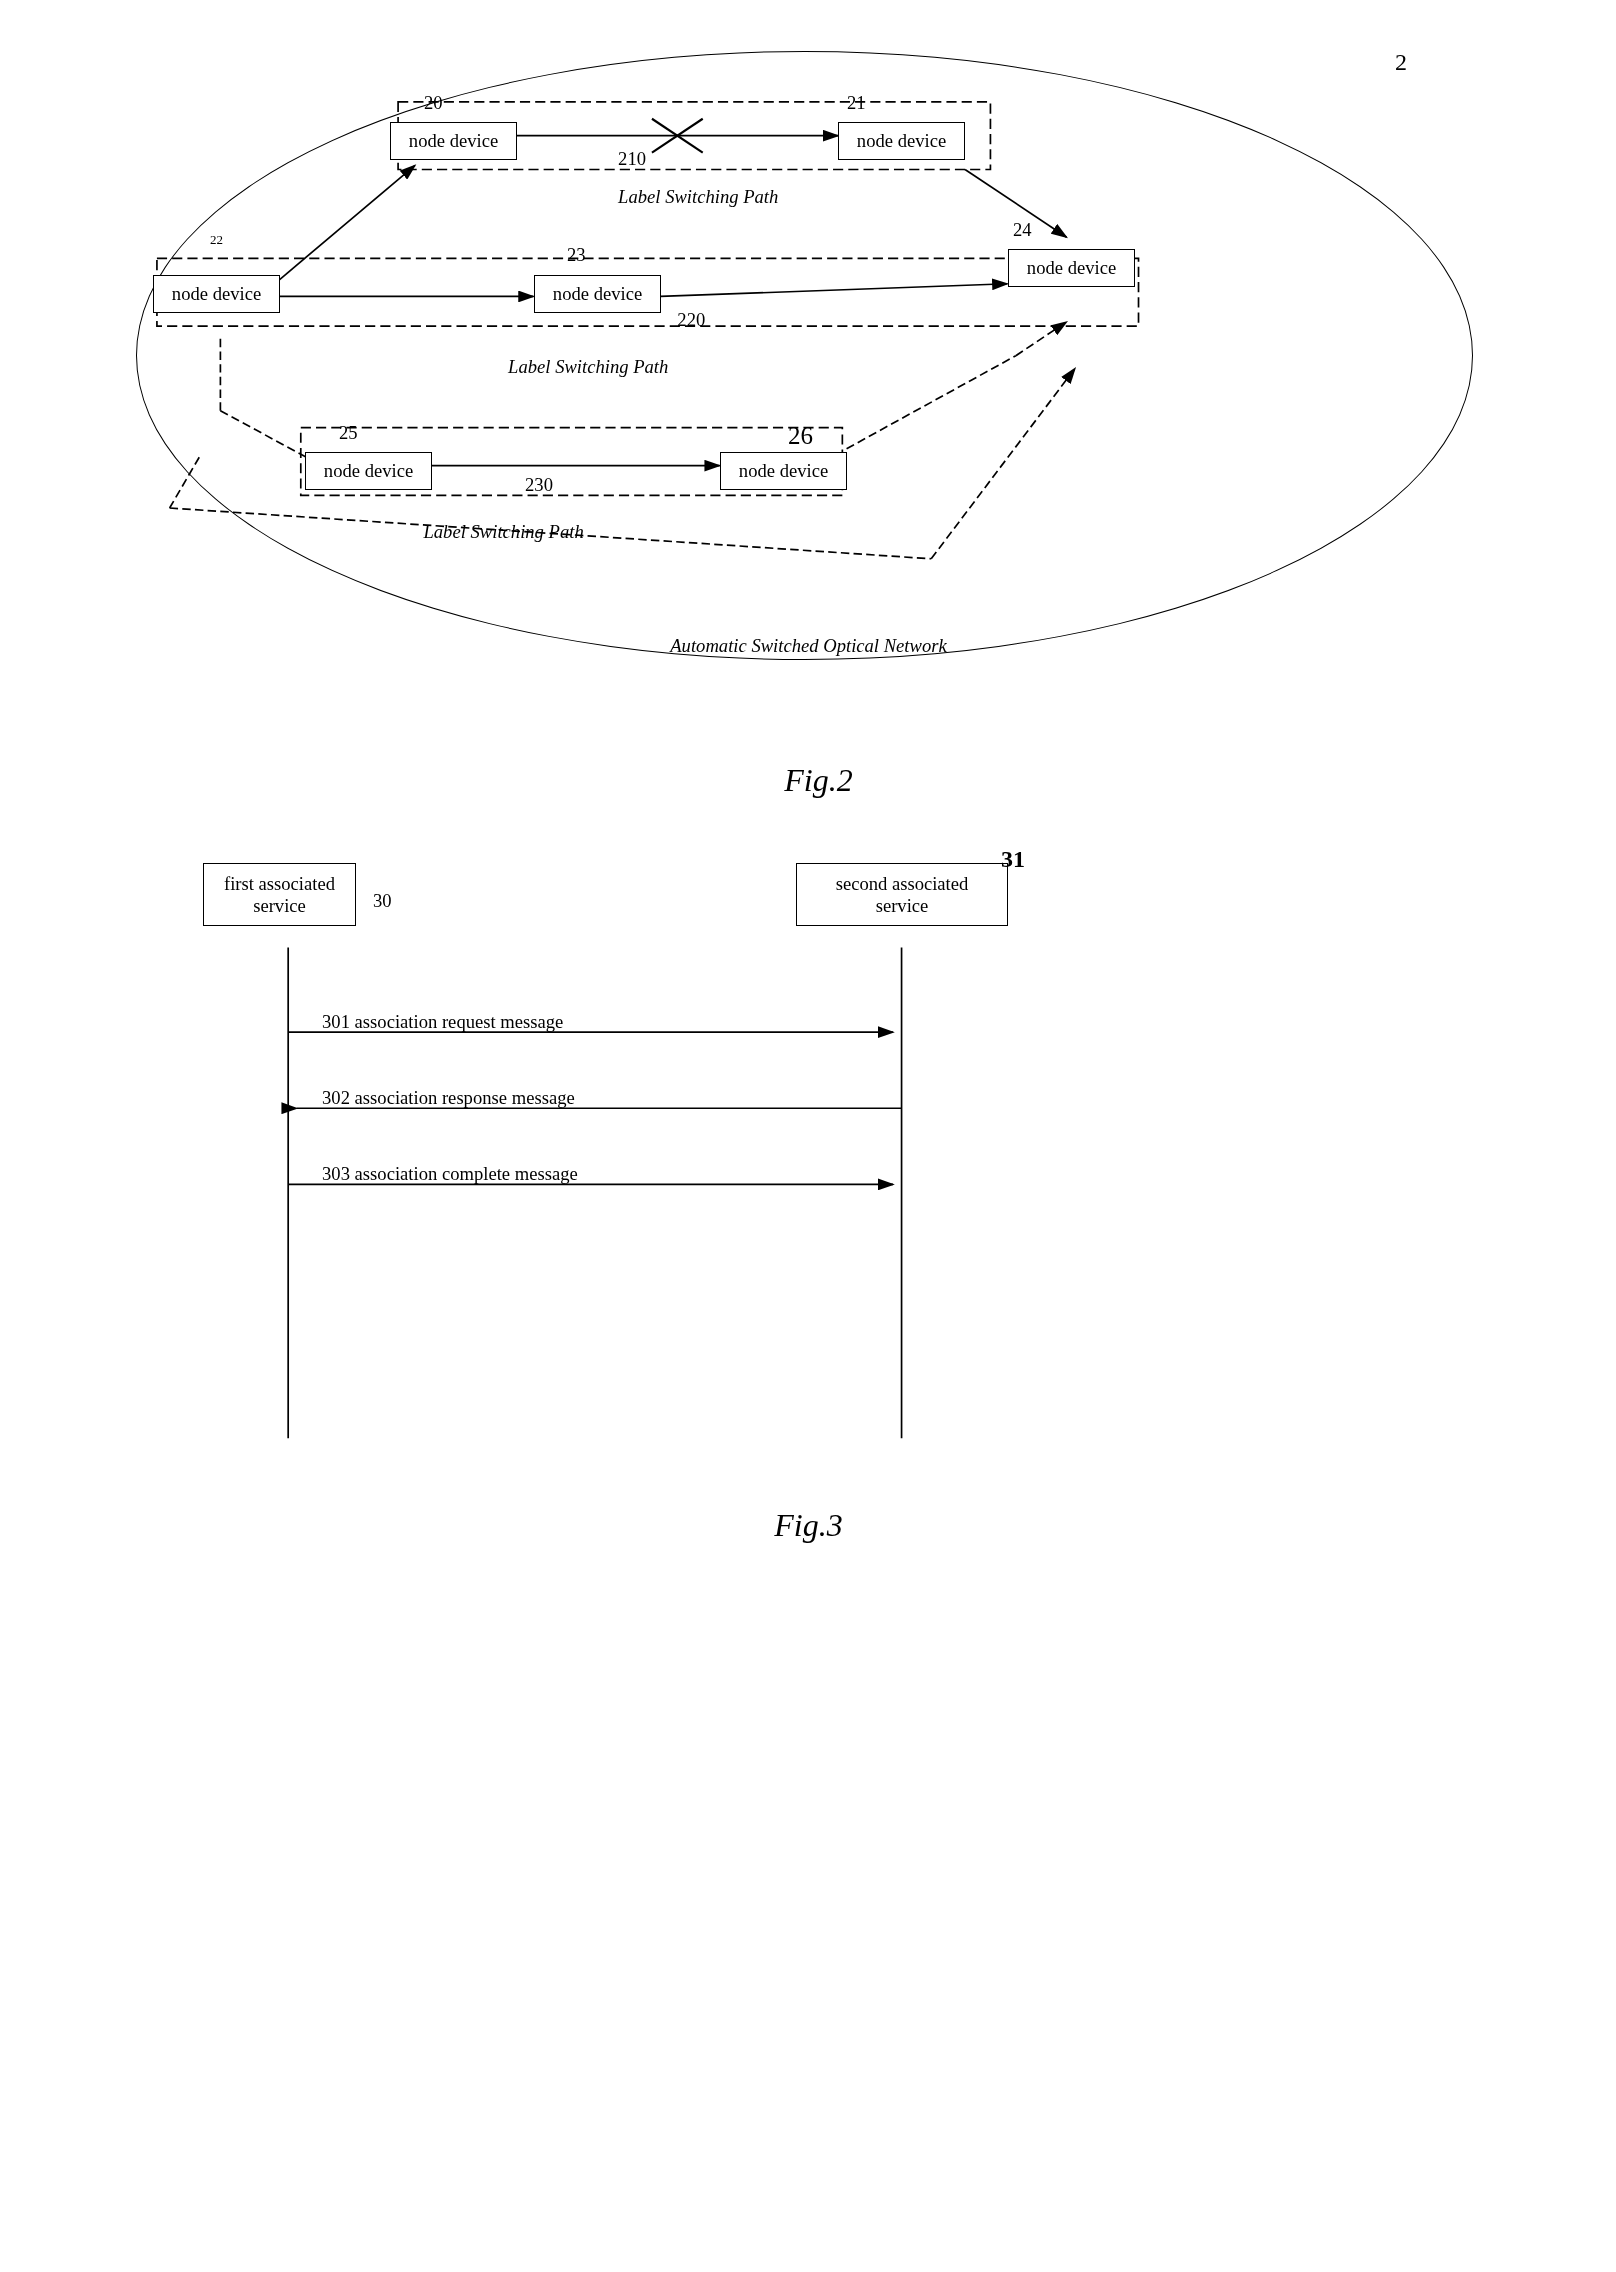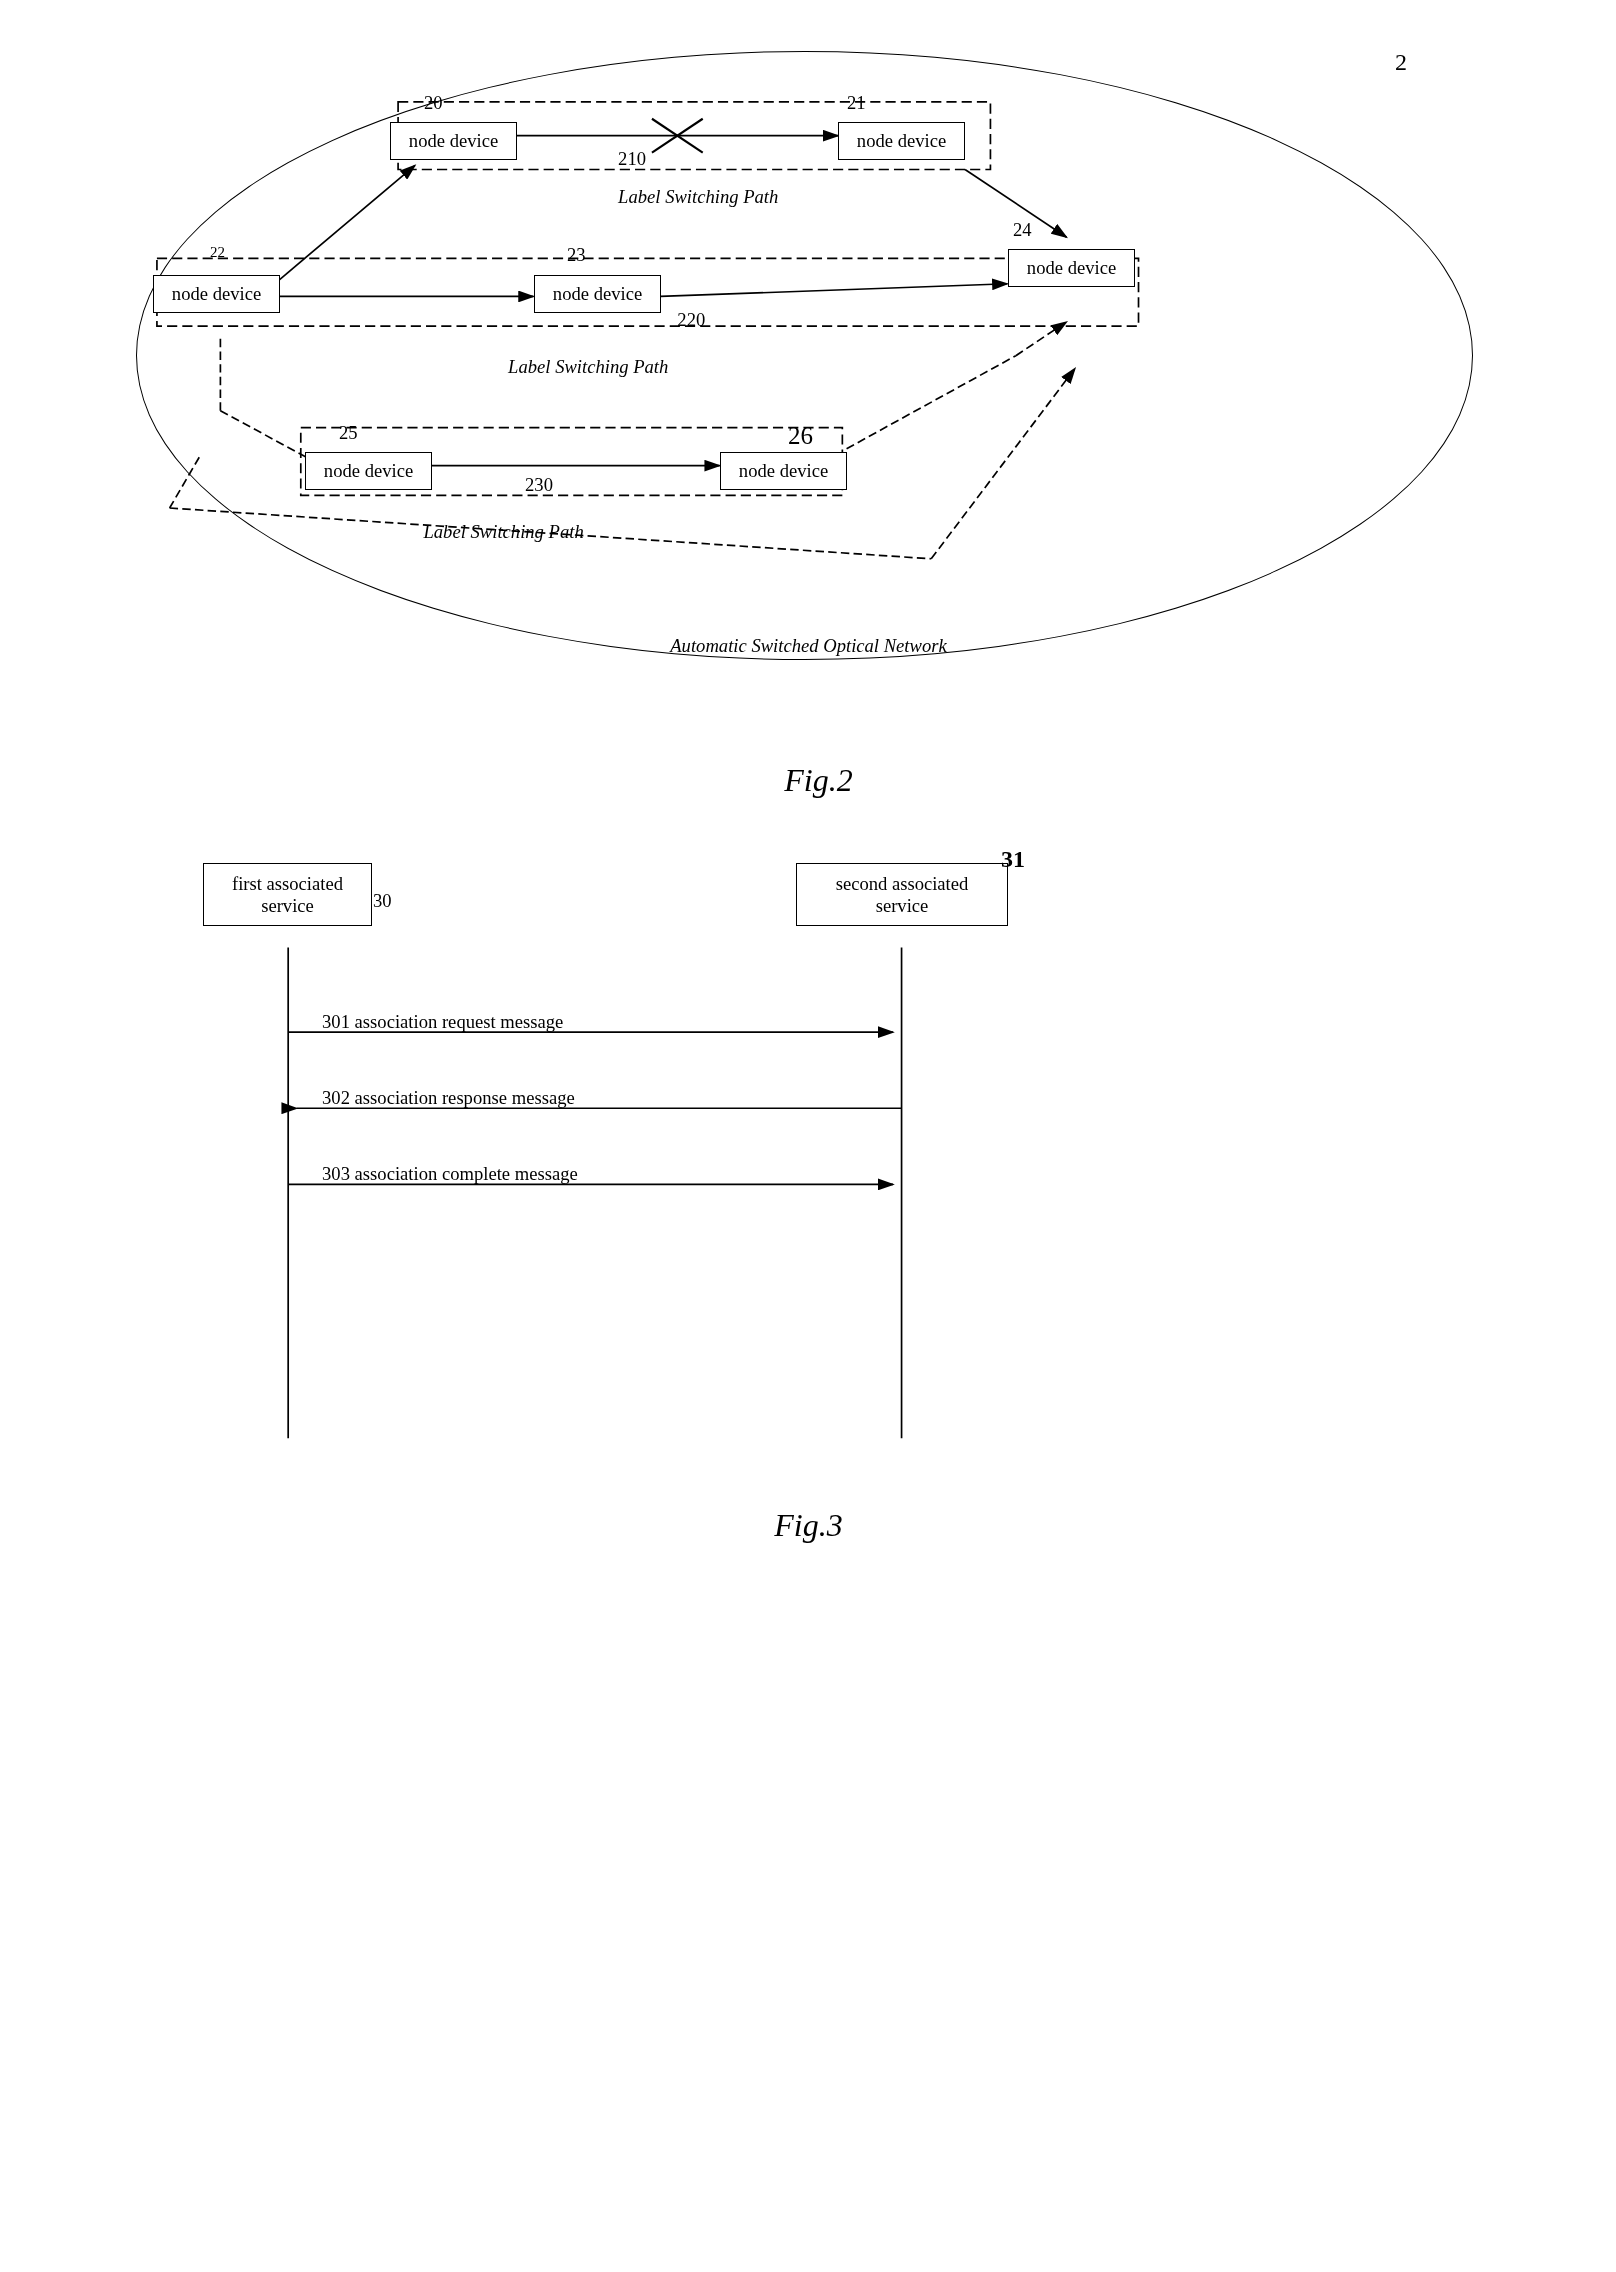--- a/index.html
+++ b/index.html
@@ -167,21 +167,21 @@
   <span style="position:absolute;top:58px;left:339px;font-size:18.6px;">20</span>
 
   <div class="node-box node-21">
     <span>node device</span>
   </div>
   <span style="position:absolute;top:58px;left:762px;font-size:18.6px;">21</span>
 
   <div class="node-box node-22">
     <span>node device</span>
   </div>
-  <span style="position:absolute;top:210px;left:125px;font-size:15px;">22</span>
+  <span style="position:absolute;top:198px;left:125px;font-size:13px;">22</span>
 
   <div class="node-box node-23">
     <span>node device</span>
   </div>
   <span style="position:absolute;top:210px;left:482px;font-size:18.6px;">23</span>
 
   <div class="node-box node-24">
     <span>node device</span>
   </div>
   <span style="position:absolute;top:185px;left:928px;font-size:18.6px;">24</span>
@@ -197,21 +197,21 @@
   <span style="position:absolute;top:388px;left:703px;font-size:25px;">26</span>
 
 </div>
 
 <div style="position:absolute;top:762px;left:95px;width:1447px;text-align:center;">
   <span style="font-size:32px;font-style:italic;">Fig.2</span>
 </div>
 
 <div class="fig3-container">
 
-  <div class="service-box" style="top:17px;left:118px;width:169px;">
+  <div class="service-box" style="top:17px;left:118px;width:153px;">
     <span>first associated<br>service</span>
   </div>
   <span style="position:absolute;top:0px;left:288px;font-size:18.6px;margin-top:44px;">30</span>
 
   <div class="service-box" style="top:17px;left:711px;width:212px;">
     <span>second associated<br>service</span>
   </div>
   <span style="position:absolute;top:0px;left:916px;font-size:24px;font-weight:bold;">31</span>
 
   <svg class="fig3-svg" viewBox="0 0 1710 760" xmlns="http://www.w3.org/2000/svg">

